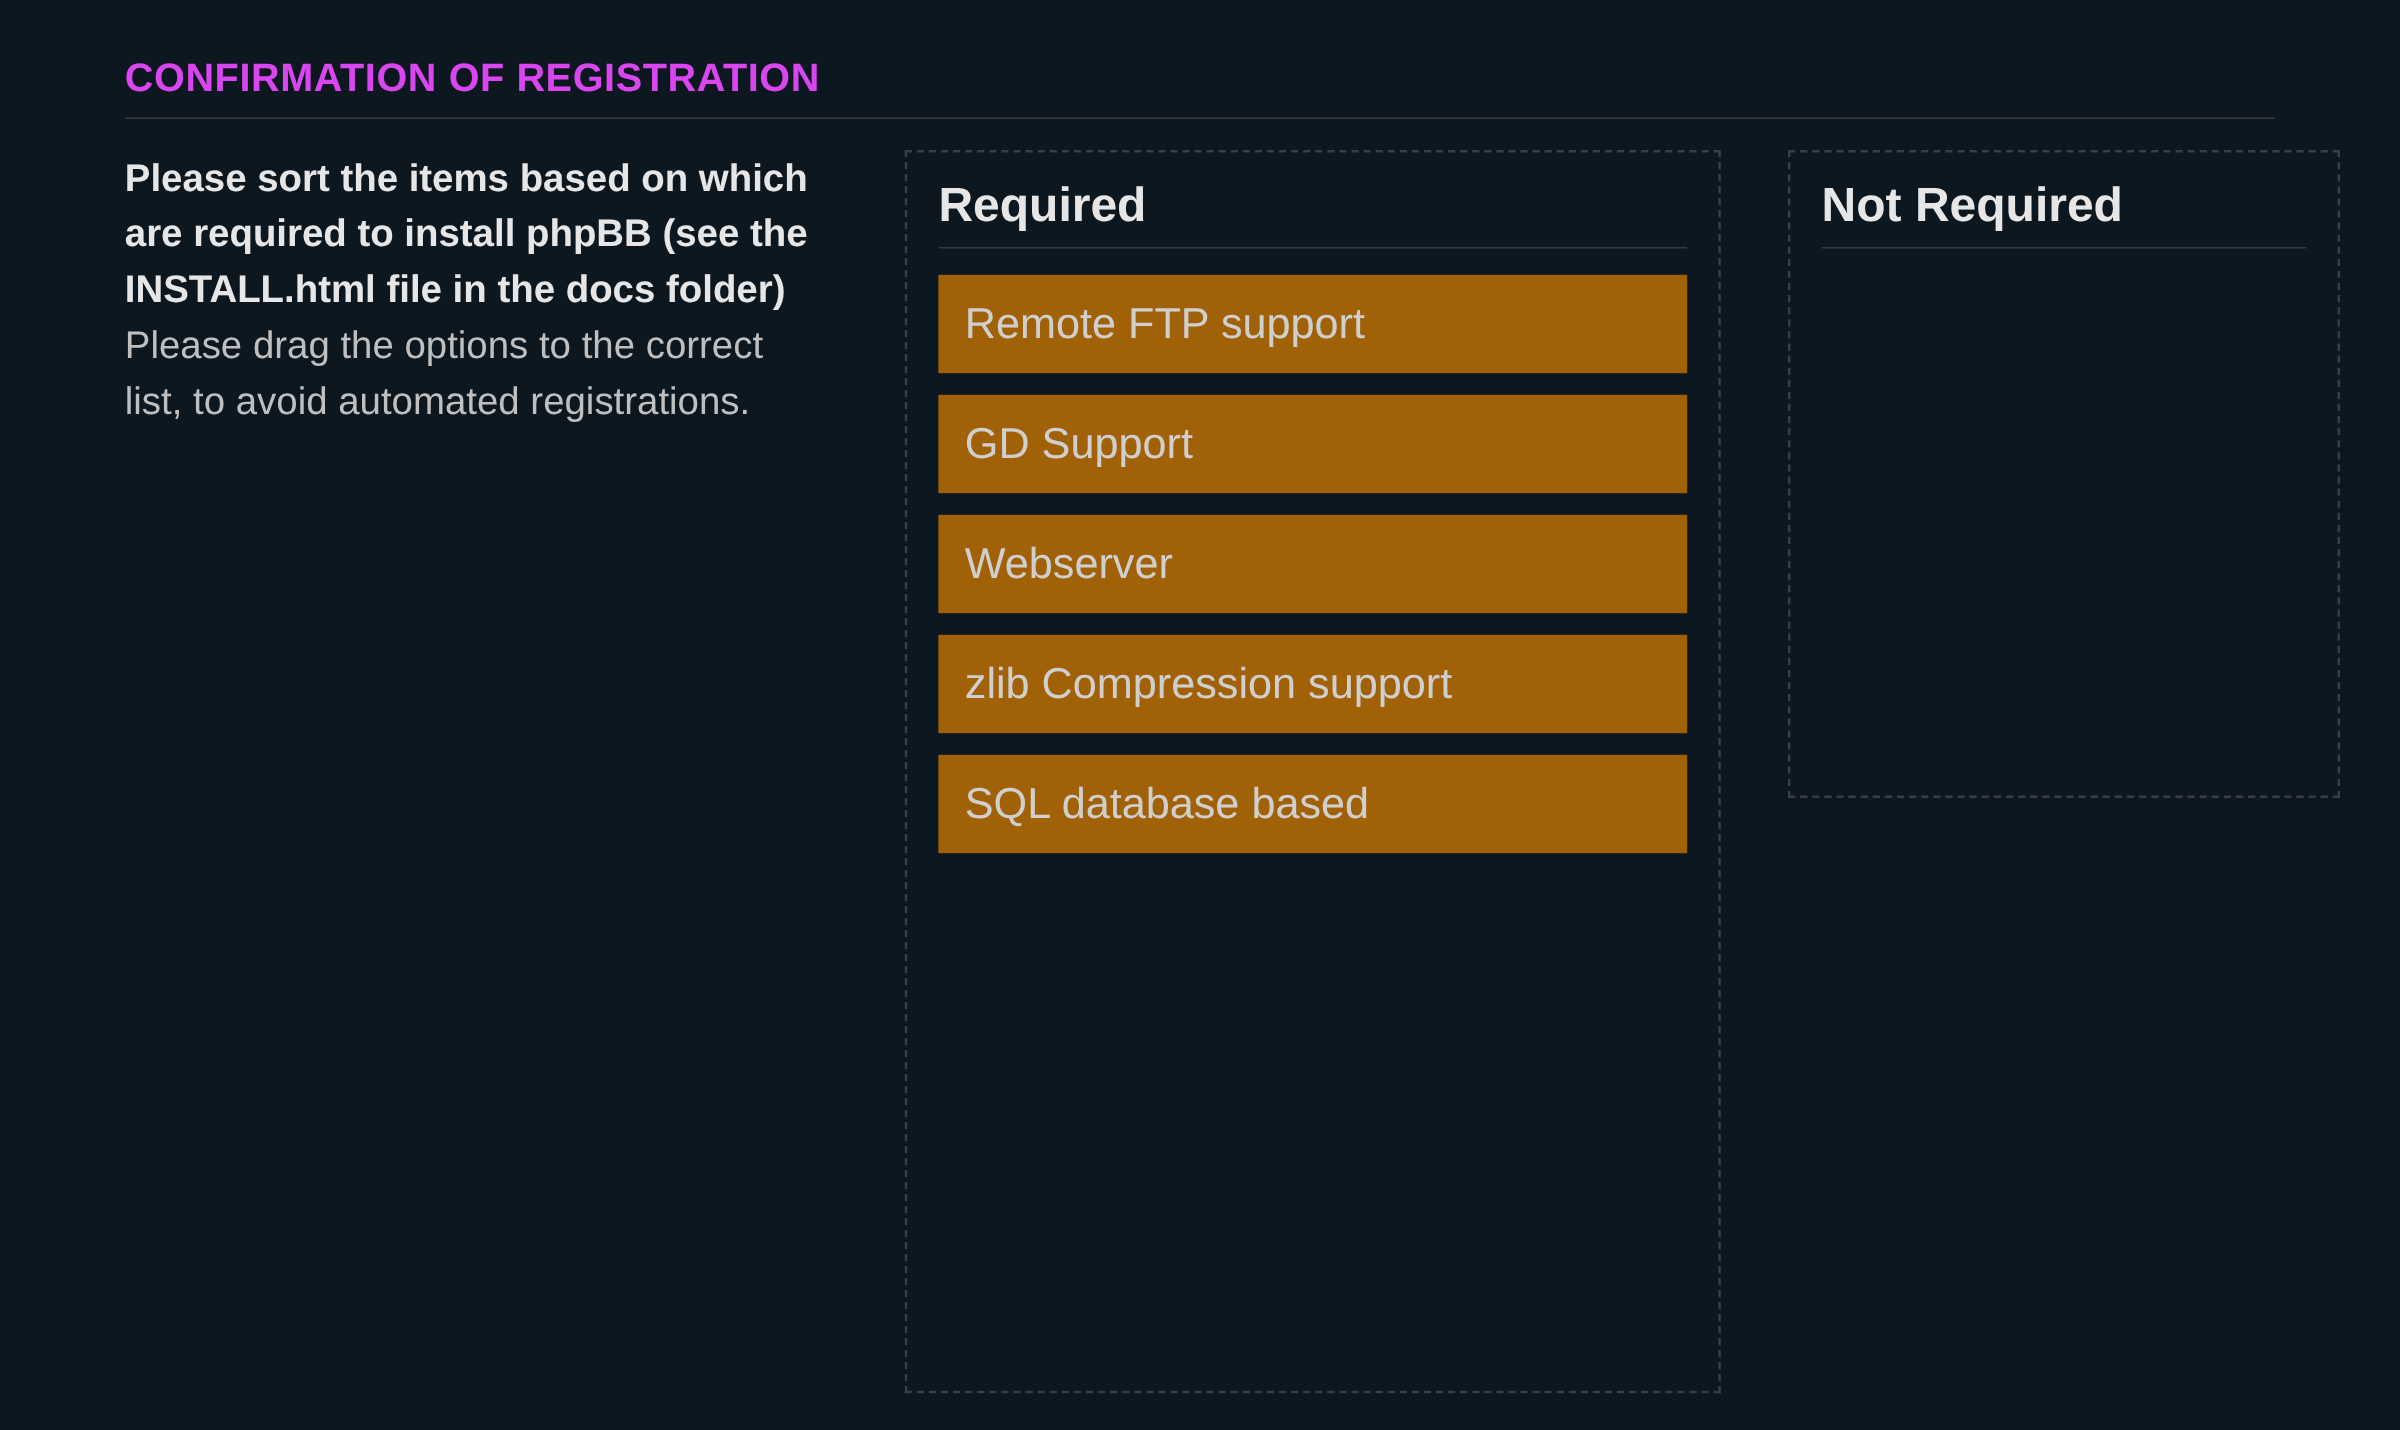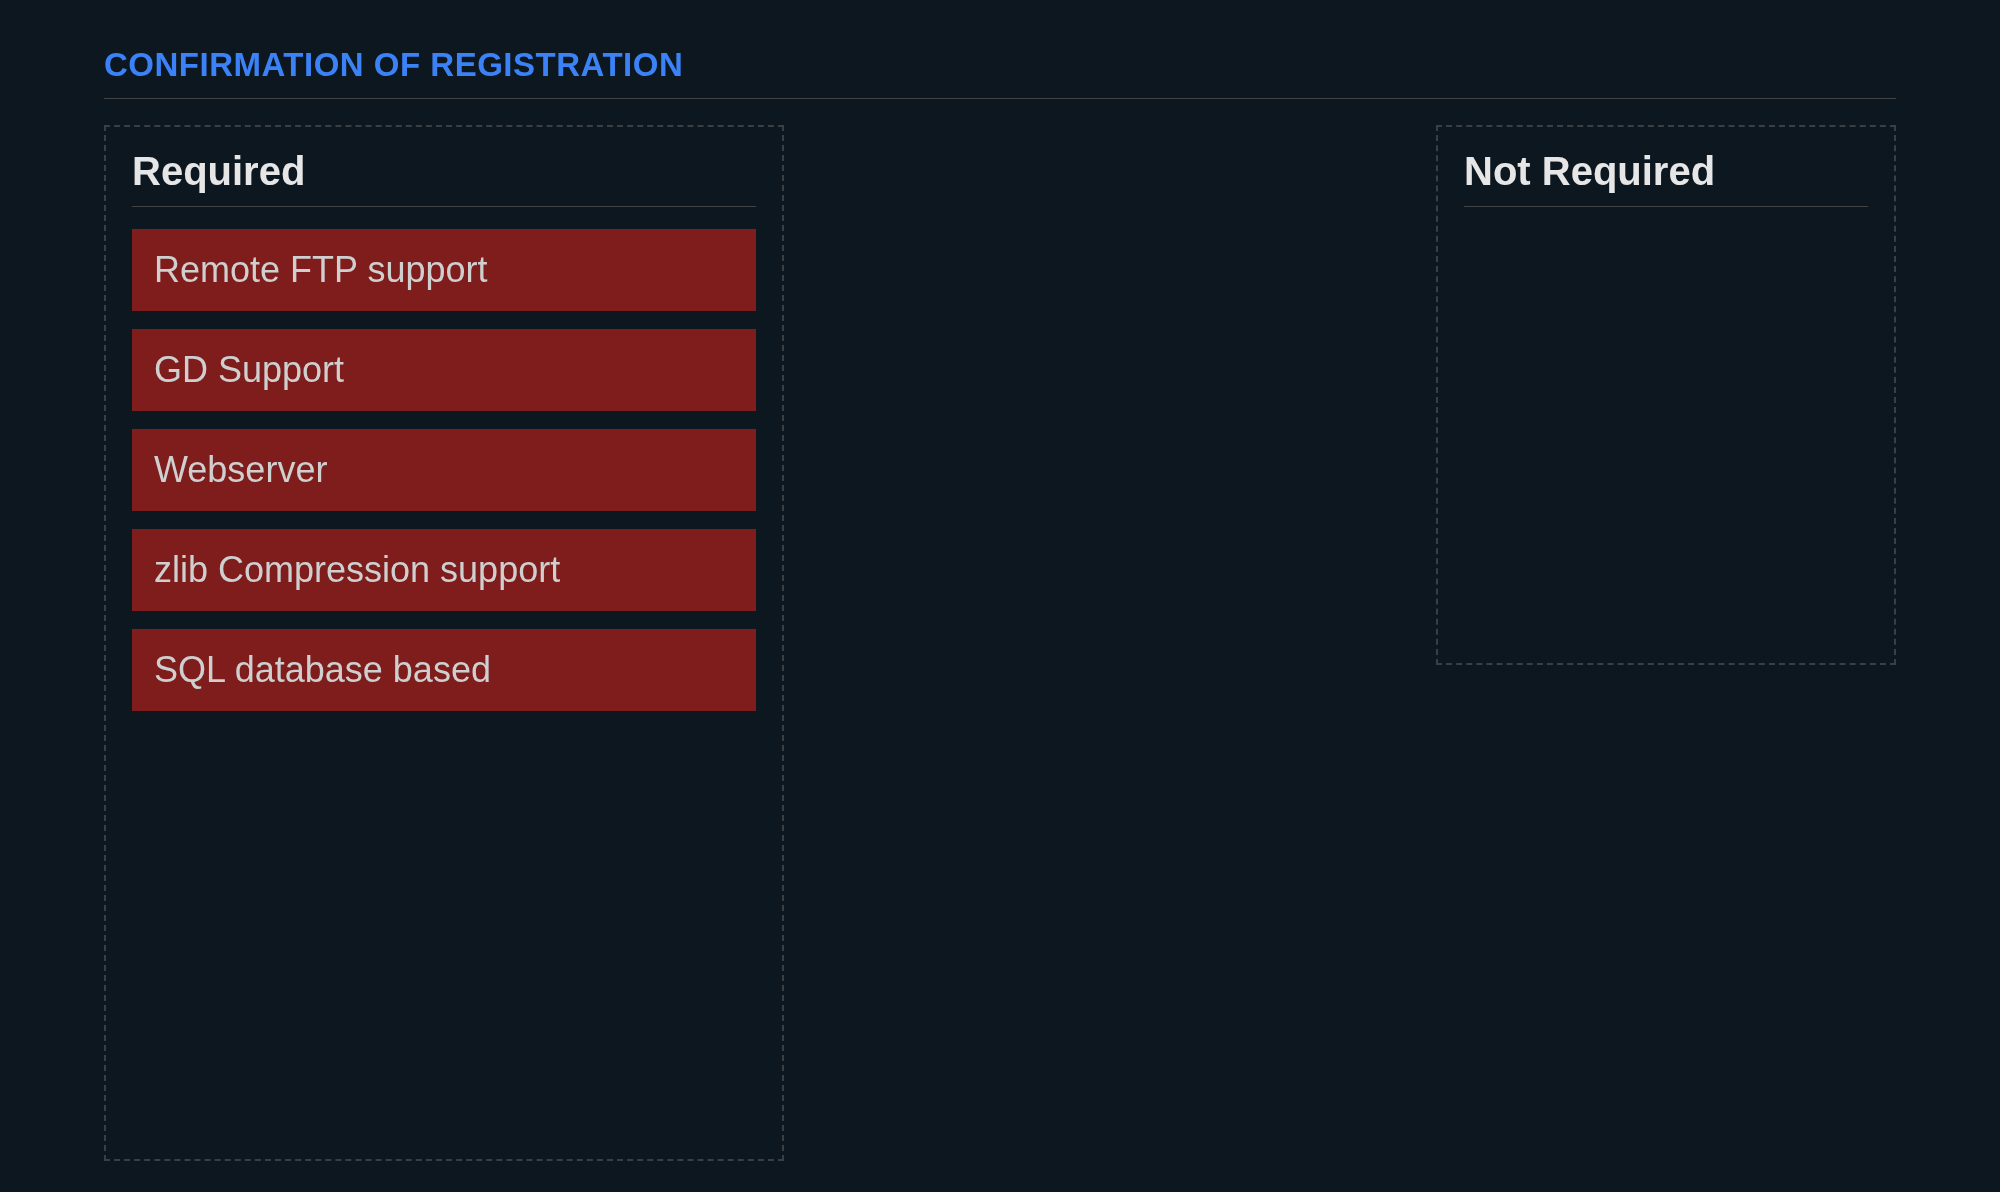--- a/index.html
+++ b/index.html
@@ -7,21 +7,21 @@
     width: 2000px;
     height: 1192px;
     background: #0d1720;
     font-family: "Lucida Grande", Helvetica, Arial, sans-serif;
     overflow: hidden;
   }
   .wrap {
     padding: 46px 104px 40px 104px;
   }
   .section-title {
-    color: #3b82f6;
+    color: #d946ef;
     font-size: 33px;
     font-weight: 700;
     letter-spacing: 0.5px;
     text-transform: uppercase;
     font-family: "Trebuchet MS", Arial, sans-serif;
     border-bottom: 1px solid #444444;
     padding-bottom: 14px;
     margin-bottom: 26px;
   }
   .cols {
@@ -55,35 +55,39 @@
   .box-title {
     color: #e6e6e6;
     font-size: 40px;
     font-weight: 700;
     border-bottom: 1px solid #444444;
     padding-bottom: 12px;
     margin-bottom: 22px;
   }
   .items { display: flex; flex-direction: column; gap: 18px; }
   .item {
-    background: #7f1d1d;
+    background: #a16207;
     color: #cfcfcf;
     font-size: 36px;
     padding: 20px 22px;
     cursor: move;
     user-select: none;
   }
 </style>
 </head>
 <body>
 
 <div class="wrap">
   <h2 class="section-title">CONFIRMATION OF REGISTRATION</h2>
 
   <div class="cols">
+    <div class="col-instr">
+      <span class="strong">Please sort the items based on which are required to install phpBB (see the INSTALL.html file in the docs folder)</span><br>
+      <span>Please drag the options to the correct list, to avoid automated registrations.</span>
+    </div>
 
     <div class="col-sort">
       <div class="sort-box box-req">
         <div class="box-title">Required</div>
         <div class="items">
           <div class="item">Remote FTP support</div>
           <div class="item">GD Support</div>
           <div class="item">Webserver</div>
           <div class="item">zlib Compression support</div>
           <div class="item">SQL database based</div>

